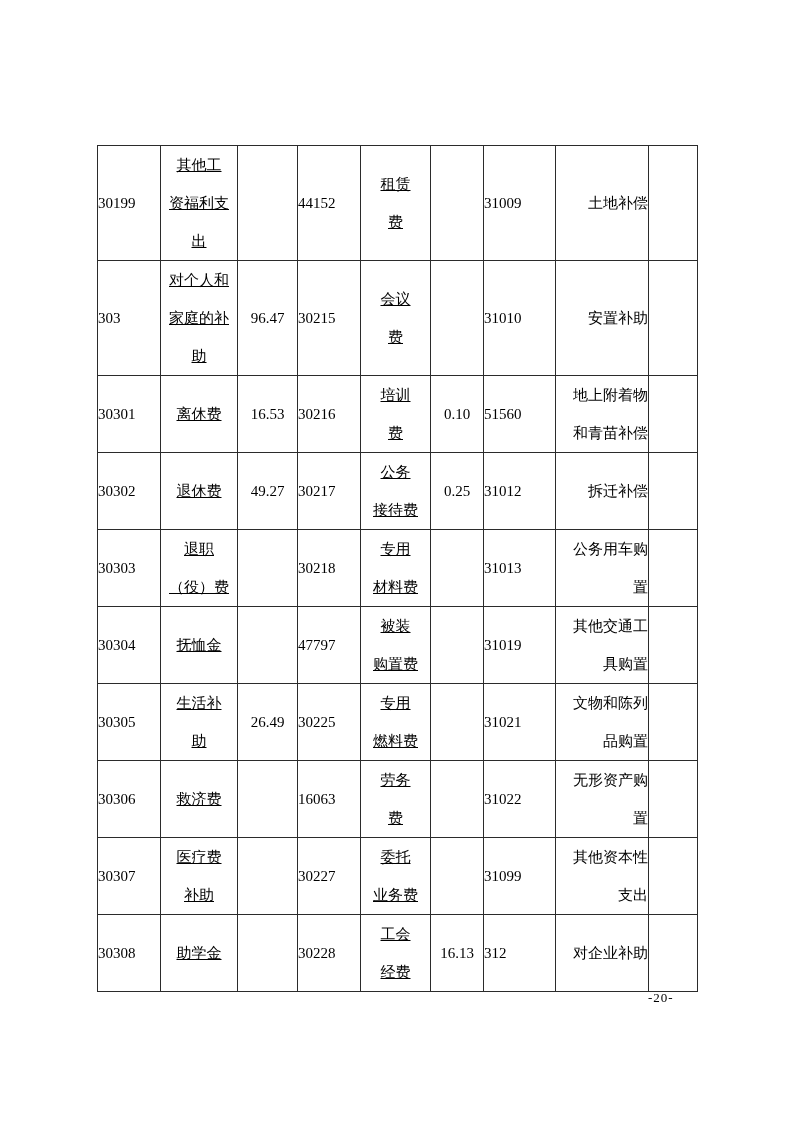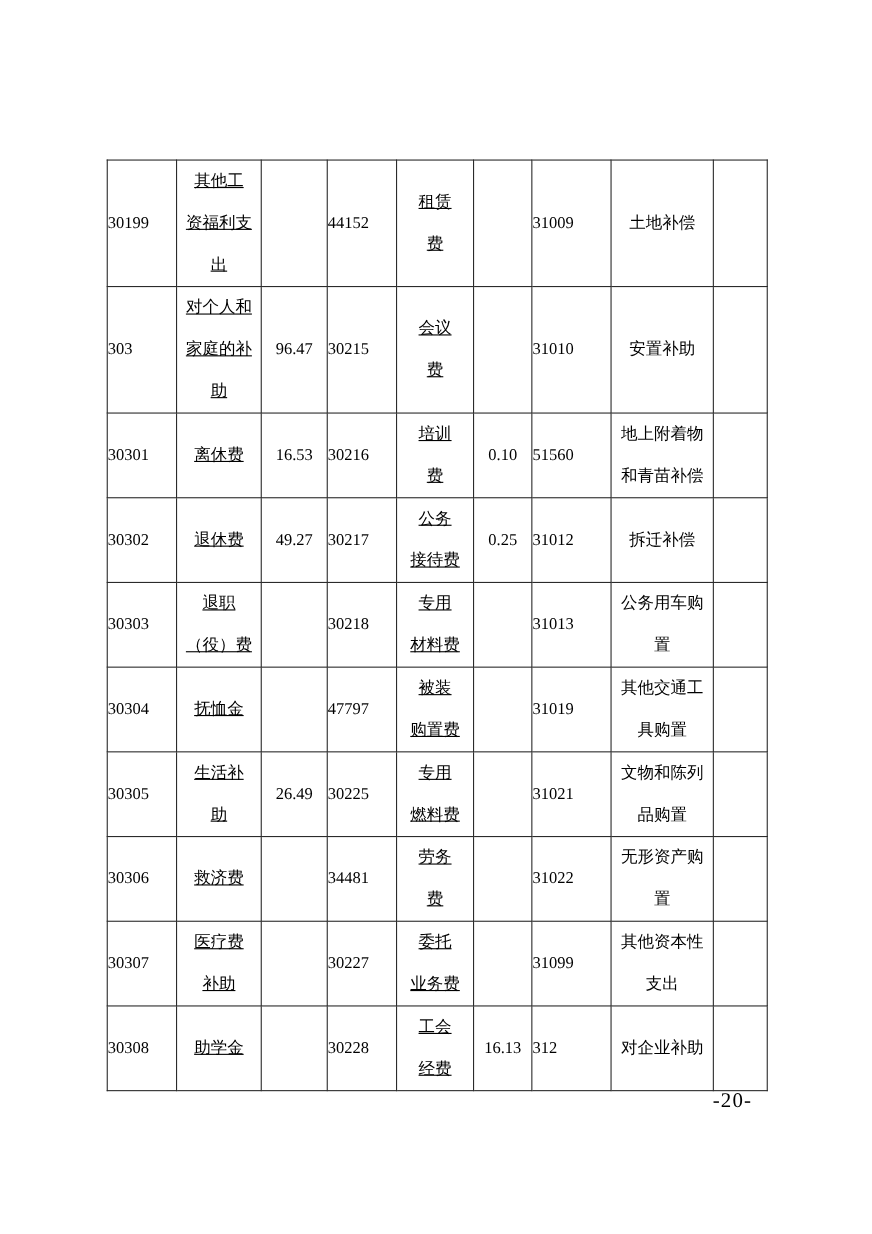--- a/index.html
+++ b/index.html
@@ -38,27 +38,27 @@
   col.w3 { width: 60px; }
   col.w4 { width: 63px; }
   col.w5 { width: 70px; }
   col.w6 { width: 53px; }
   col.w7 { width: 72px; }
   col.w8 { width: 93px; }
   col.w9 { width: 49px; }
   
   td.code { text-align: left; }
   td.name { text-align: center; white-space: pre-line; text-decoration: underline; }
-  td.name-left { text-align: center; padding-left: 8px; white-space: pre-line; }
+  td.name-left { text-align: right; padding-left: 8px; white-space: pre-line; }
   td.amount { text-align: center; padding-right: 7px; white-space: nowrap; }
   .pagenum {
     position: absolute;
     left: 648px;
     top: 990px;
-    font-size: 19px;
+    font-size: 13px;
     letter-spacing: 1px;
     font-family: "Liberation Serif", "DejaVu Serif", serif;
     color: #000000;
   }
 </style>
 </head>
 <body>
 
 <div class="page">
 
@@ -166,21 +166,21 @@
           <td class="amount"></td>
           <td class="code">31021</td>
           <td class="name-left">文物和陈列
 品购置</td>
           <td class="amount"></td>
         </tr>
         <tr>
           <td class="code">30306</td>
           <td class="name">救济费</td>
           <td class="amount"></td>
-          <td class="code">34481</td>
+          <td class="code">16063</td>
           <td class="name">劳务
 费</td>
           <td class="amount"></td>
           <td class="code">31022</td>
           <td class="name-left">无形资产购
 置</td>
           <td class="amount"></td>
         </tr>
         <tr>
           <td class="code">30307</td>

